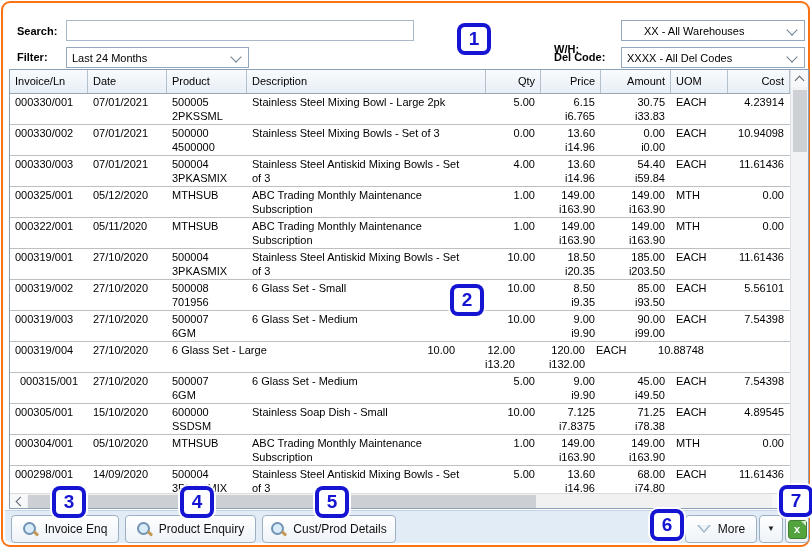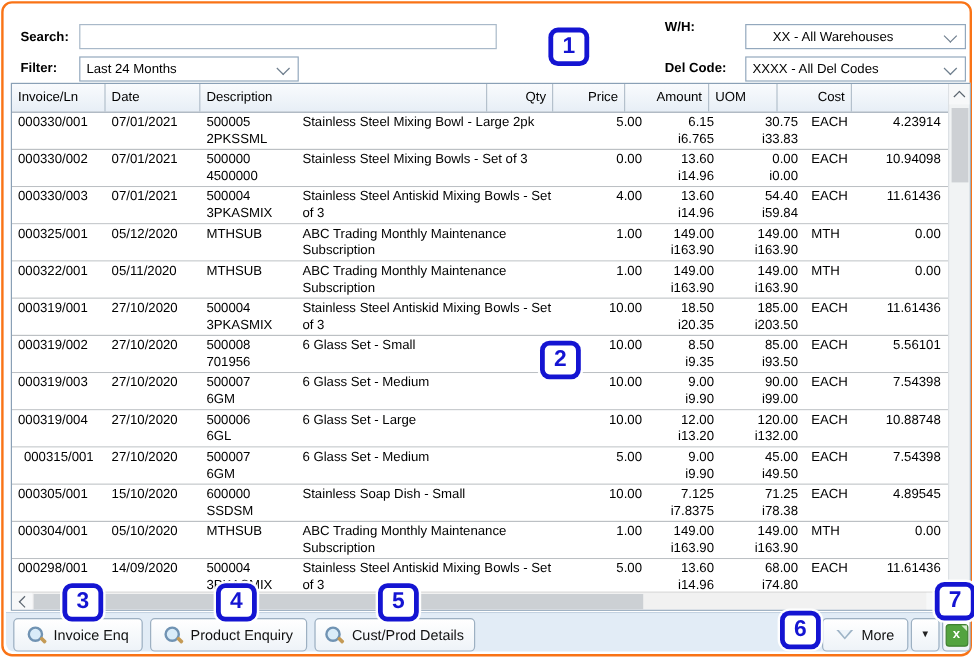--- a/index.html
+++ b/index.html
@@ -107,36 +107,37 @@
 
     <span class="lbl" style="left:14px; top:22px;">Search:</span>
     <input class="search-input" type="text" value="" style="">
 
     <span class="lbl" style="left:14px; top:48px;">Filter:</span>
     <div class="combo combo-filter">
       <span class="combo-text">Last 24 Months</span>
       <span class="chev"></span>
     </div>
 
-    <span class="lbl" style="left:551px; top:14px;">W/H:</span>
+    <span class="lbl" style="left:551px; top:40px;">W/H:</span>
     <div class="combo combo-wh">
       <span class="combo-text">XX - All Warehouses</span>
       <span class="chev"></span>
     </div>
 
     <span class="lbl" style="left:551px; top:48px;">Del Code:</span>
     <div class="combo combo-del">
       <span class="combo-text">XXXX - All Del Codes</span>
       <span class="chev"></span>
     </div>
 
     <div class="grid">
       <div class="ghead" id="ghead">
           <div class="hcell" style="width: 78px;">Invoice/Ln</div>
           <div class="hcell" style="width: 79px;">Date</div>
+          <div class="hcell" style="width: 80px;">Product</div>
           <div class="hcell" style="width: 239px;">Description</div>
           <div class="hcell r" style="width: 55px;">Qty</div>
           <div class="hcell r" style="width: 60px;">Price</div>
           <div class="hcell r" style="width: 70px;">Amount</div>
           <div class="hcell" style="width: 57px;">UOM</div>
           <div class="hcell r" style="width: 62px;">Cost</div>
         </div>
       <div class="gbody" id="gbody">
           <div class="grow">
             <div class="cell" style="width: 78px;">
@@ -396,24 +397,20 @@
               <div class="ln">7.54398</div>
             </div>
           </div>
           <div class="grow">
             <div class="cell" style="width: 78px;">
               <div class="ln">000319/004</div>
             </div>
             <div class="cell" style="width: 79px;">
               <div class="ln">27/10/2020</div>
             </div>
-            <div class="cell" style="width: 80px;">
-              <div class="ln">500006</div>
-              <div class="ln">6GL</div>
-            </div>
             <div class="cell" style="width: 239px;">
               <div class="ln">6 Glass Set - Large</div>
             </div>
             <div class="cell r" style="width: 55px;">
               <div class="ln">10.00</div>
             </div>
             <div class="cell r" style="width: 60px;">
               <div class="ln">12.00</div>
               <div class="ln">i13.20</div>
             </div>

